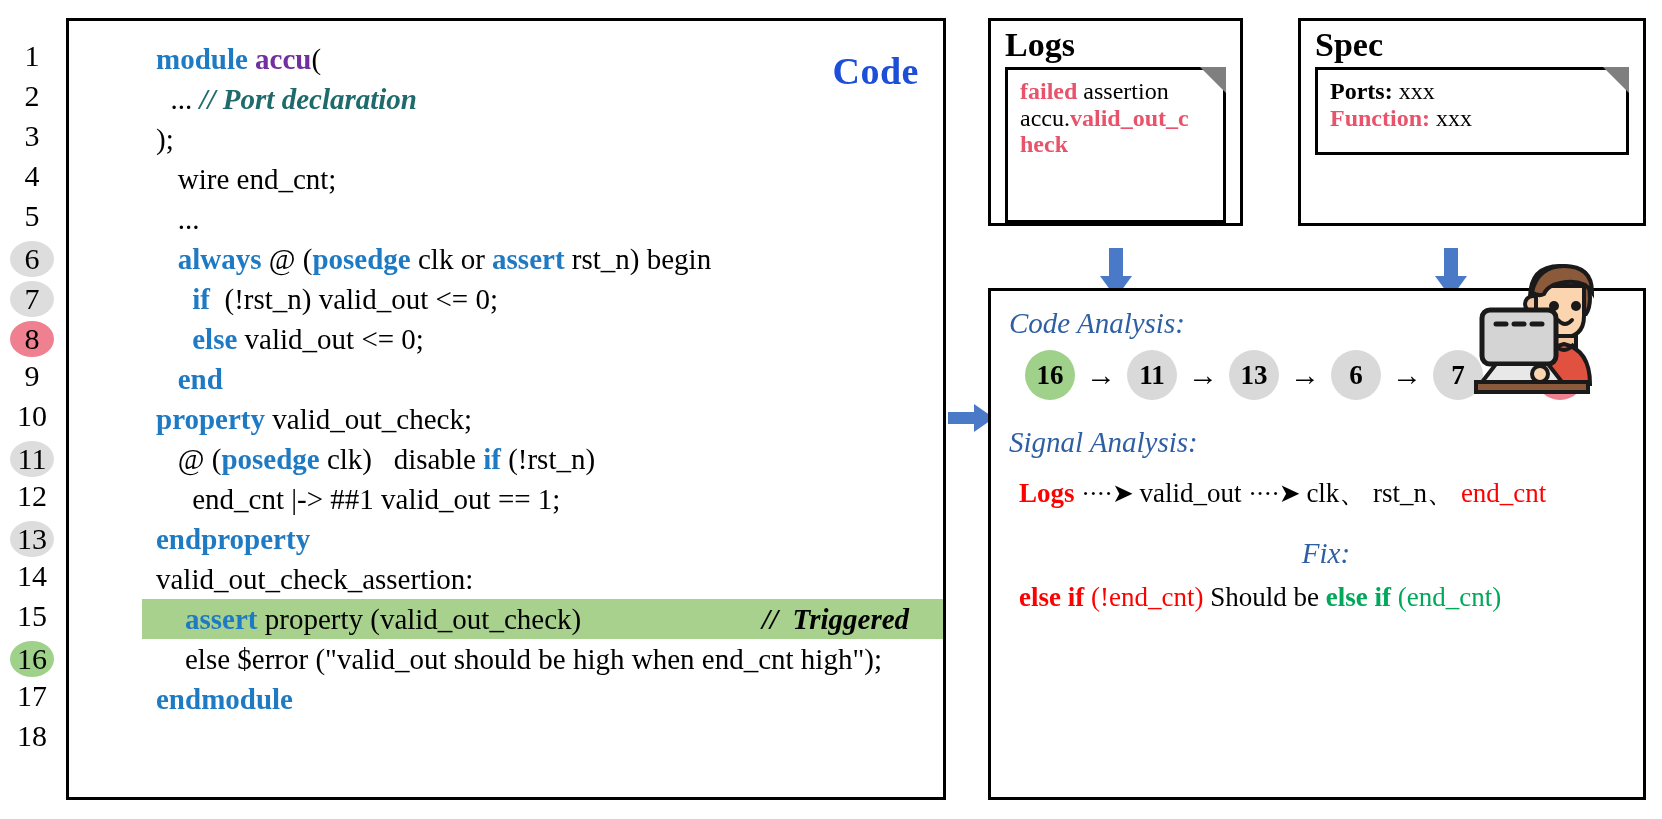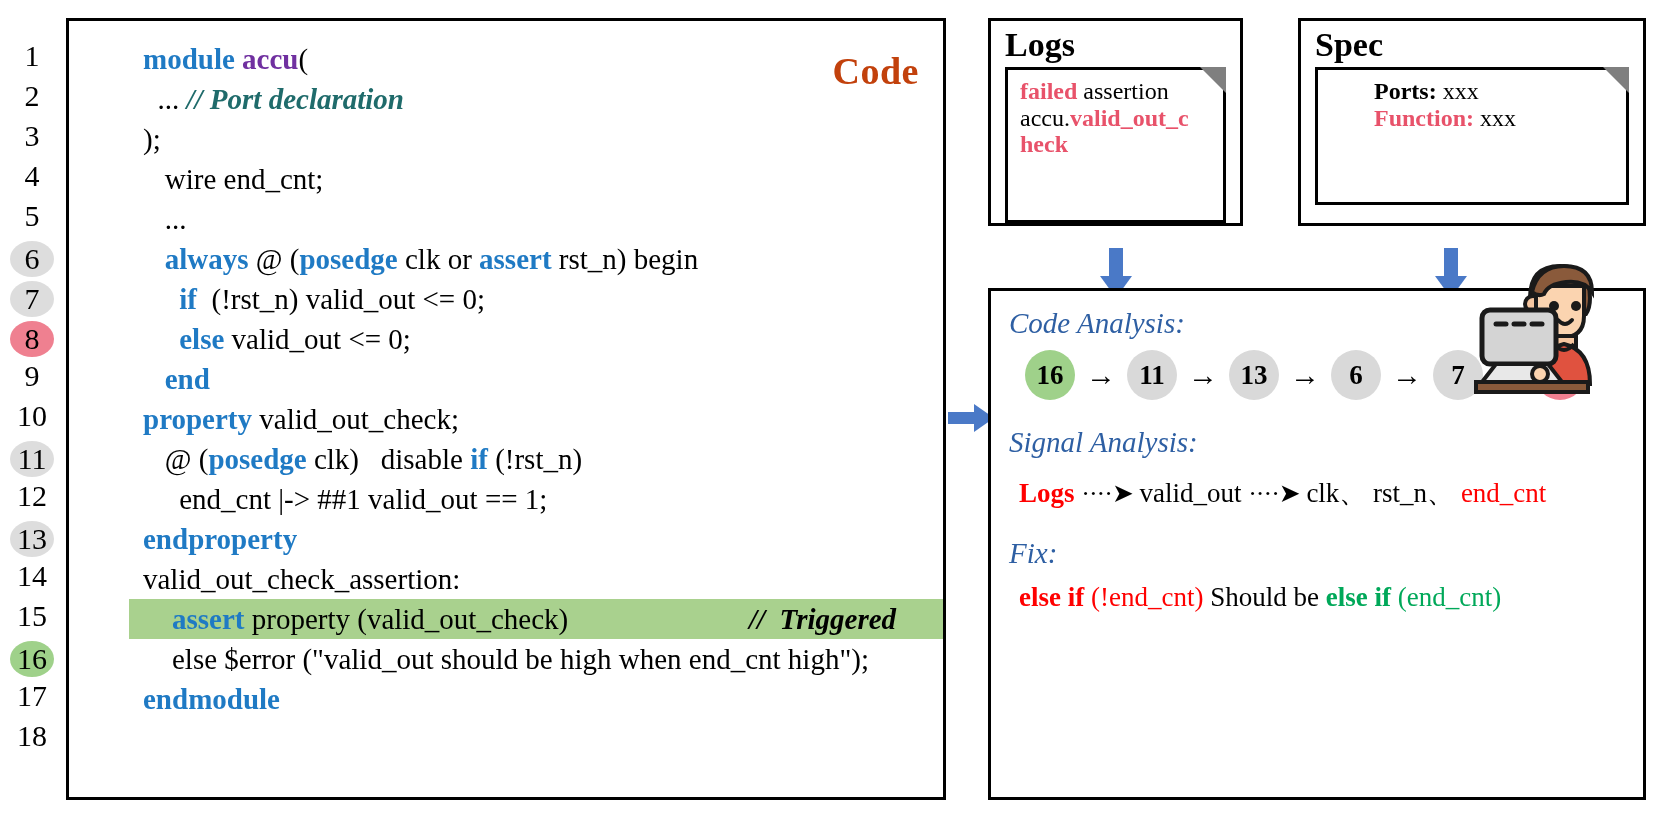--- a/index.html
+++ b/index.html
@@ -1,45 +1,45 @@
 <!DOCTYPE html>
 <html><head>
 <meta charset="utf-8">
 <style>
   html,body{margin:0;padding:0;background:#ffffff;}
   body{width:1662px;height:819px;font-family:"Liberation Serif",serif;overflow:hidden;position:relative;}
 
   
   #code-panel{position:absolute;left:66px;top:18px;width:880px;height:782px;border:3px solid #000;box-sizing:border-box;background:#fff;}
-  #code-title{position:absolute;right:24px;top:28px;font-size:38px;font-weight:bold;color:#c2410c;letter-spacing:.5px;}
+  #code-title{position:absolute;right:24px;top:28px;font-size:38px;font-weight:bold;color:#1d4ed8;letter-spacing:.5px;}
   #gutter{position:absolute;left:0px;top:18px;width:64px;}
   .ln{height:40px;line-height:40px;text-align:center;font-size:30px;color:#000;position:relative;}
   .ln span.badge{display:inline-block;width:44px;height:36px;line-height:36px;border-radius:50%;vertical-align:middle;}
   .badge.gray{background:#dddddd;}
   .badge.red{background:#ef8090;}
   .badge.green{background:#9fd18a;}
-  #code-lines{position:absolute;left:60px;top:18px;right:0;}
+  #code-lines{position:absolute;left:73px;top:18px;right:0;}
   .cl{height:40px;line-height:40px;font-size:29px;color:#000;white-space:pre;padding-left:14px;position:relative;}
   .cl.hl-red{background:#f7b8c0;}
   .cl.hl-green{background:#a9d18e;}
   .kw{color:#1f7ac4;font-weight:bold;}
   .mod{color:#7030a0;font-weight:bold;}
   .cmt{color:#1f6b6b;font-style:italic;font-weight:bold;}
   .cmt-err{color:#e8526a;font-style:italic;font-weight:bold;}
   .cmt-ok{color:#000000;font-style:italic;font-weight:bold;}
   .cright{position:absolute;left:620px;top:0;}
 
   
   .topbox{position:absolute;border:3px solid #000;background:#fff;box-sizing:border-box;}
   #logs-box{left:988px;top:18px;width:255px;height:208px;}
   #spec-box{left:1298px;top:18px;width:348px;height:208px;}
   .box-title{font-size:34px;font-weight:bold;margin:6px 0 0 14px;line-height:1.05;}
   .note{position:relative;margin:4px 14px 10px 14px;border:3px solid #000;background:#fff;box-sizing:border-box;}
   #logs-note{height:156px;}
-  #spec-note{height:138px;padding-left:44px;}
+  #spec-note{height:88px;}
   .note .fold{position:absolute;right:-3px;top:-3px;width:0;height:0;border-left:26px solid transparent;border-top:26px solid #7f7f7f;}
   .note-txt{font-size:24px;line-height:1.12;padding:8px 10px 0 12px;color:#000;}
   .rd{color:#e8526a;font-weight:bold;}
   .bk-b{font-weight:bold;color:#000;}
   .adown{position:absolute;}
   .adown .shaft{position:absolute;left:9px;top:0;width:14px;height:30px;background:#4a79c7;}
   .adown .head{position:absolute;left:0;top:28px;width:0;height:0;border-left:16px solid transparent;border-right:16px solid transparent;border-top:22px solid #4a79c7;}
   #arrow-logs{left:1100px;top:248px;width:32px;height:52px;}
   #arrow-spec{left:1435px;top:248px;width:32px;height:52px;}
   #arrow-code{position:absolute;left:948px;top:404px;width:46px;height:28px;}
@@ -169,21 +169,21 @@
 
   <div class="sec-head" style="margin-top:26px;">Signal Analysis:</div>
   <div id="signal-row">
     <span class="red-b">Logs</span>
     <span class="dash">····➤</span>
     <span>valid_out</span>
     <span class="dash">····➤</span>
     <span>clk、 rst_n、 </span><span class="red-t">end_cnt</span>
   </div>
 
-  <div class="sec-head" style="margin-top:26px;">Fix:</div>
+  <div class="sec-head" style="margin-top:26px;text-align:center;">Fix:</div>
   <div id="fix-row">
     <span class="red-b">else if</span><span class="red-t"> (!end_cnt)</span><span>  Should be </span><span class="grn-b">else if</span><span class="grn-t"> (end_cnt)</span>
   </div>
 </div>
 
 <svg id="person-icon" viewBox="0 0 160 140">
 
   <path d="M60 40 q0 -32 30 -32 q30 0 30 32 q0 10 -4 16 l-52 0 q-4 -6 -4 -16z" fill="#8a5a3b" stroke="#1a1a1a" stroke-width="4"></path>
 
   <circle cx="63" cy="46" r="8" fill="#f6c6a0" stroke="#1a1a1a" stroke-width="4"></circle>

